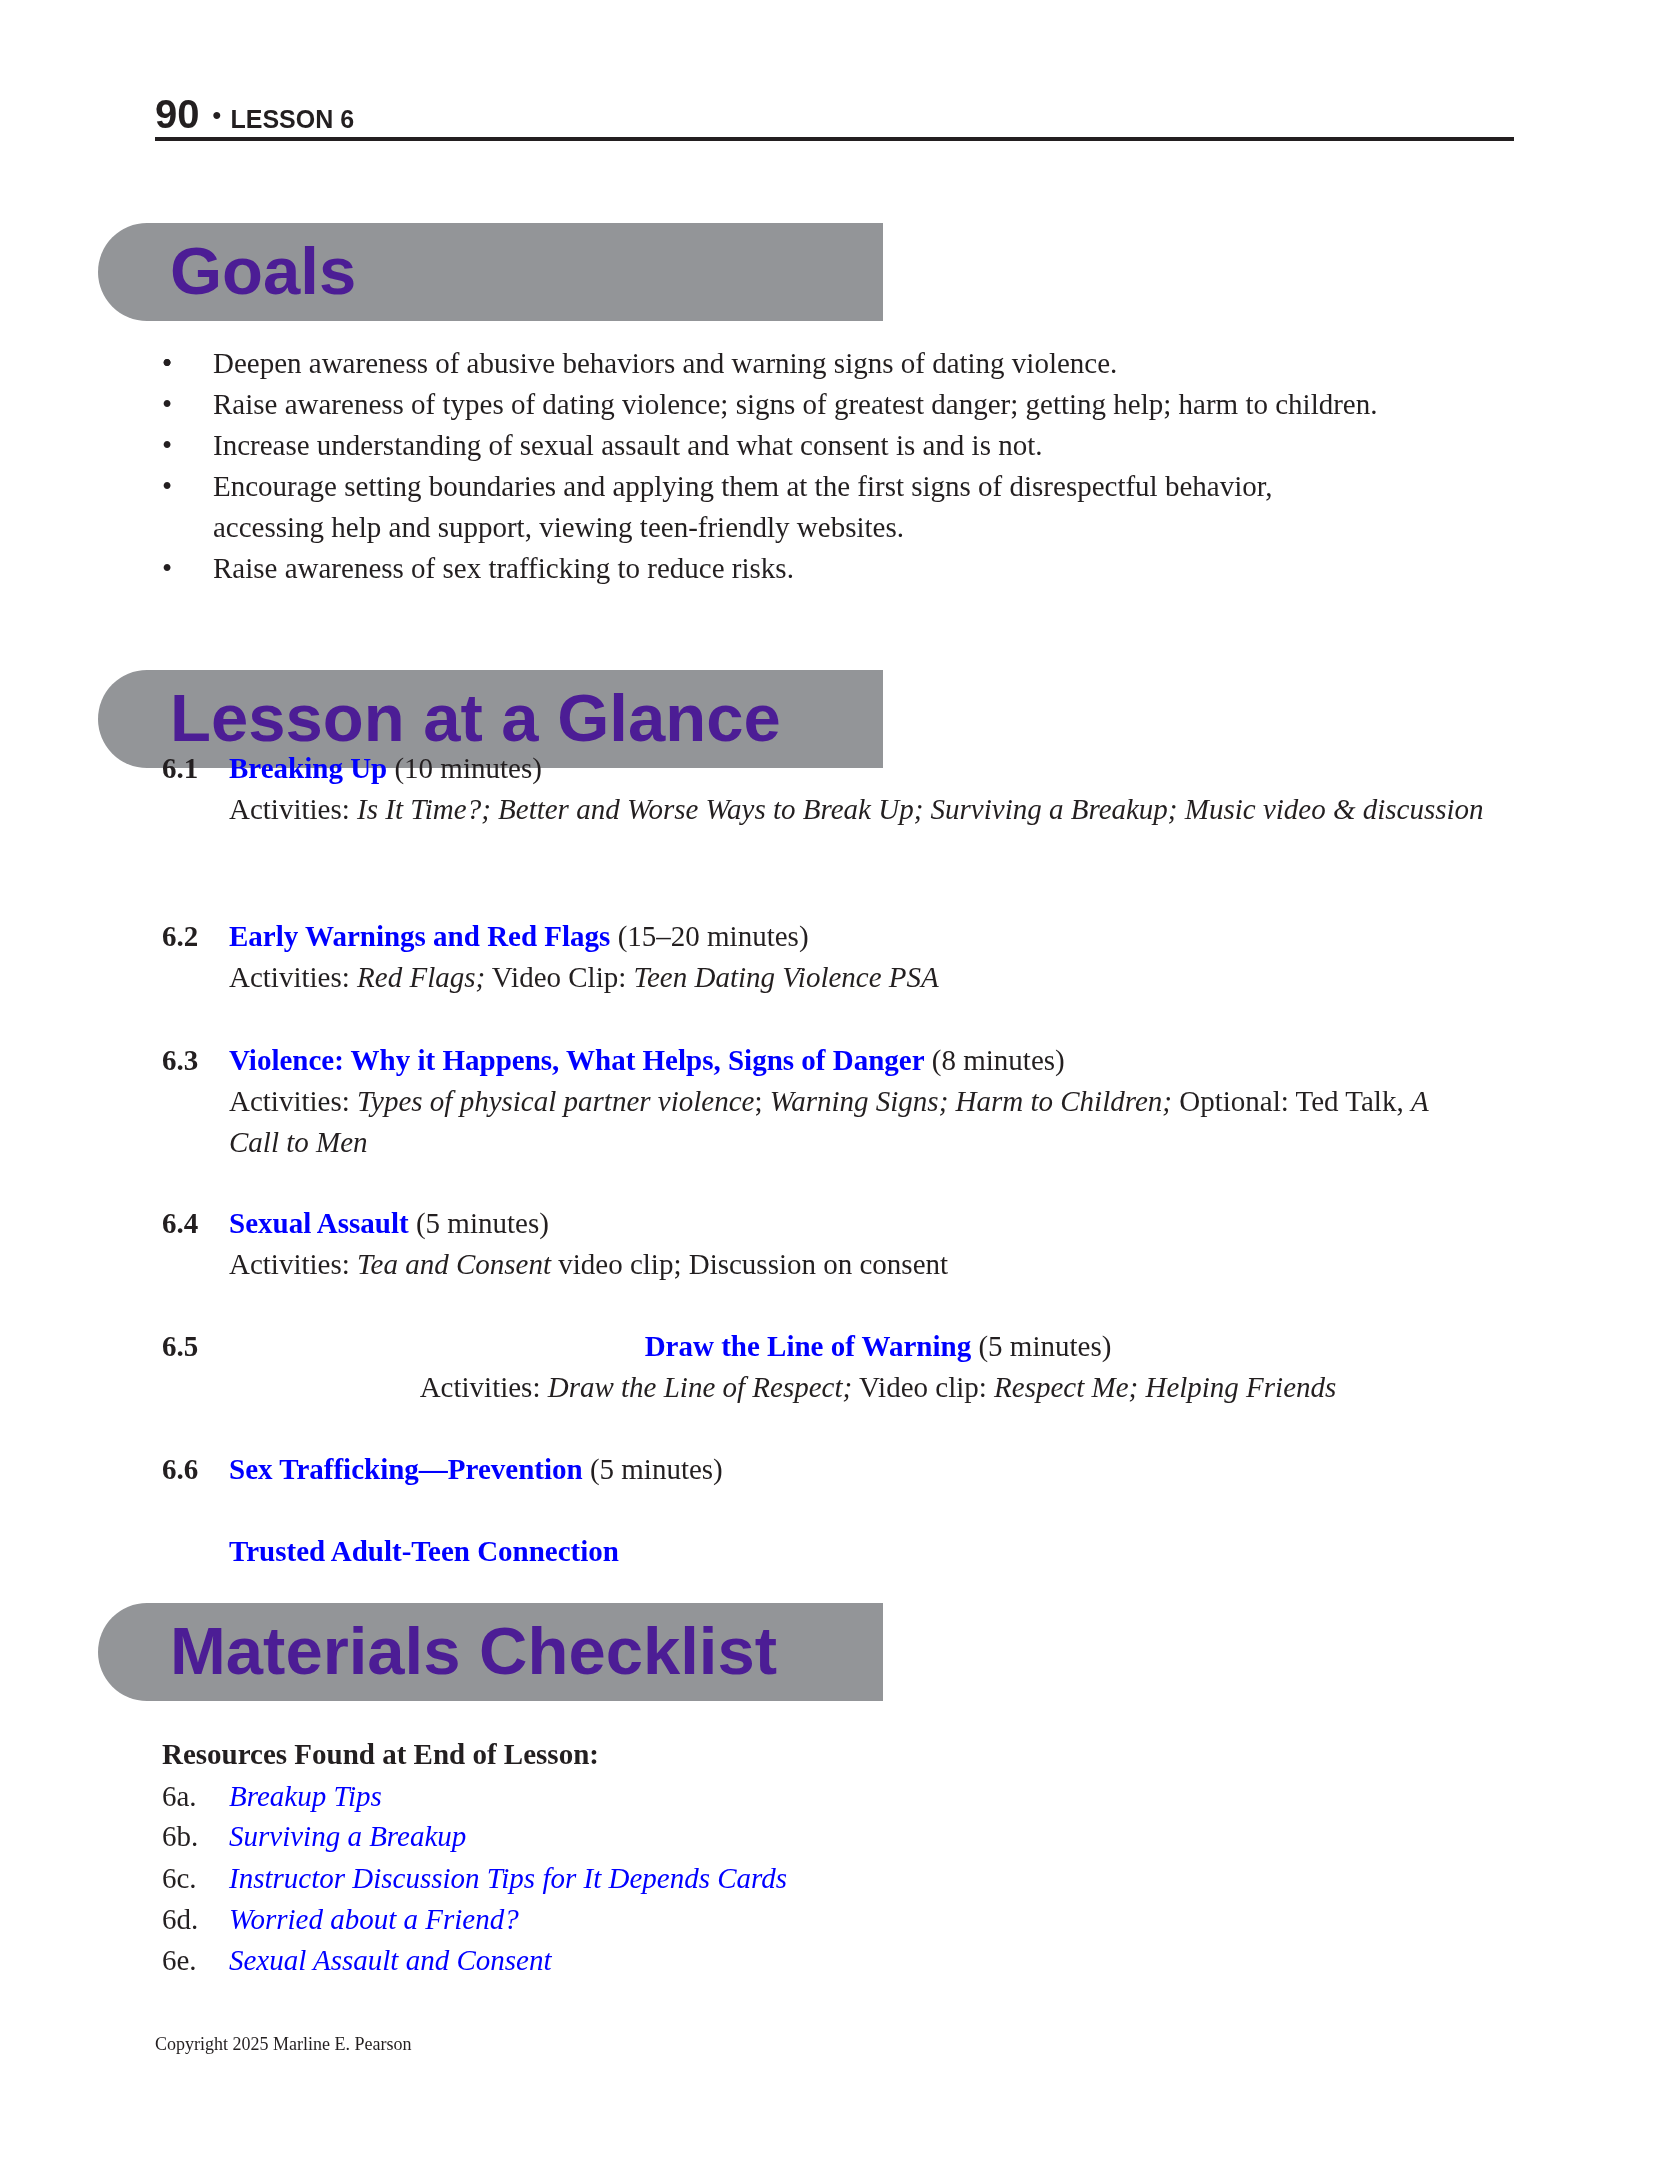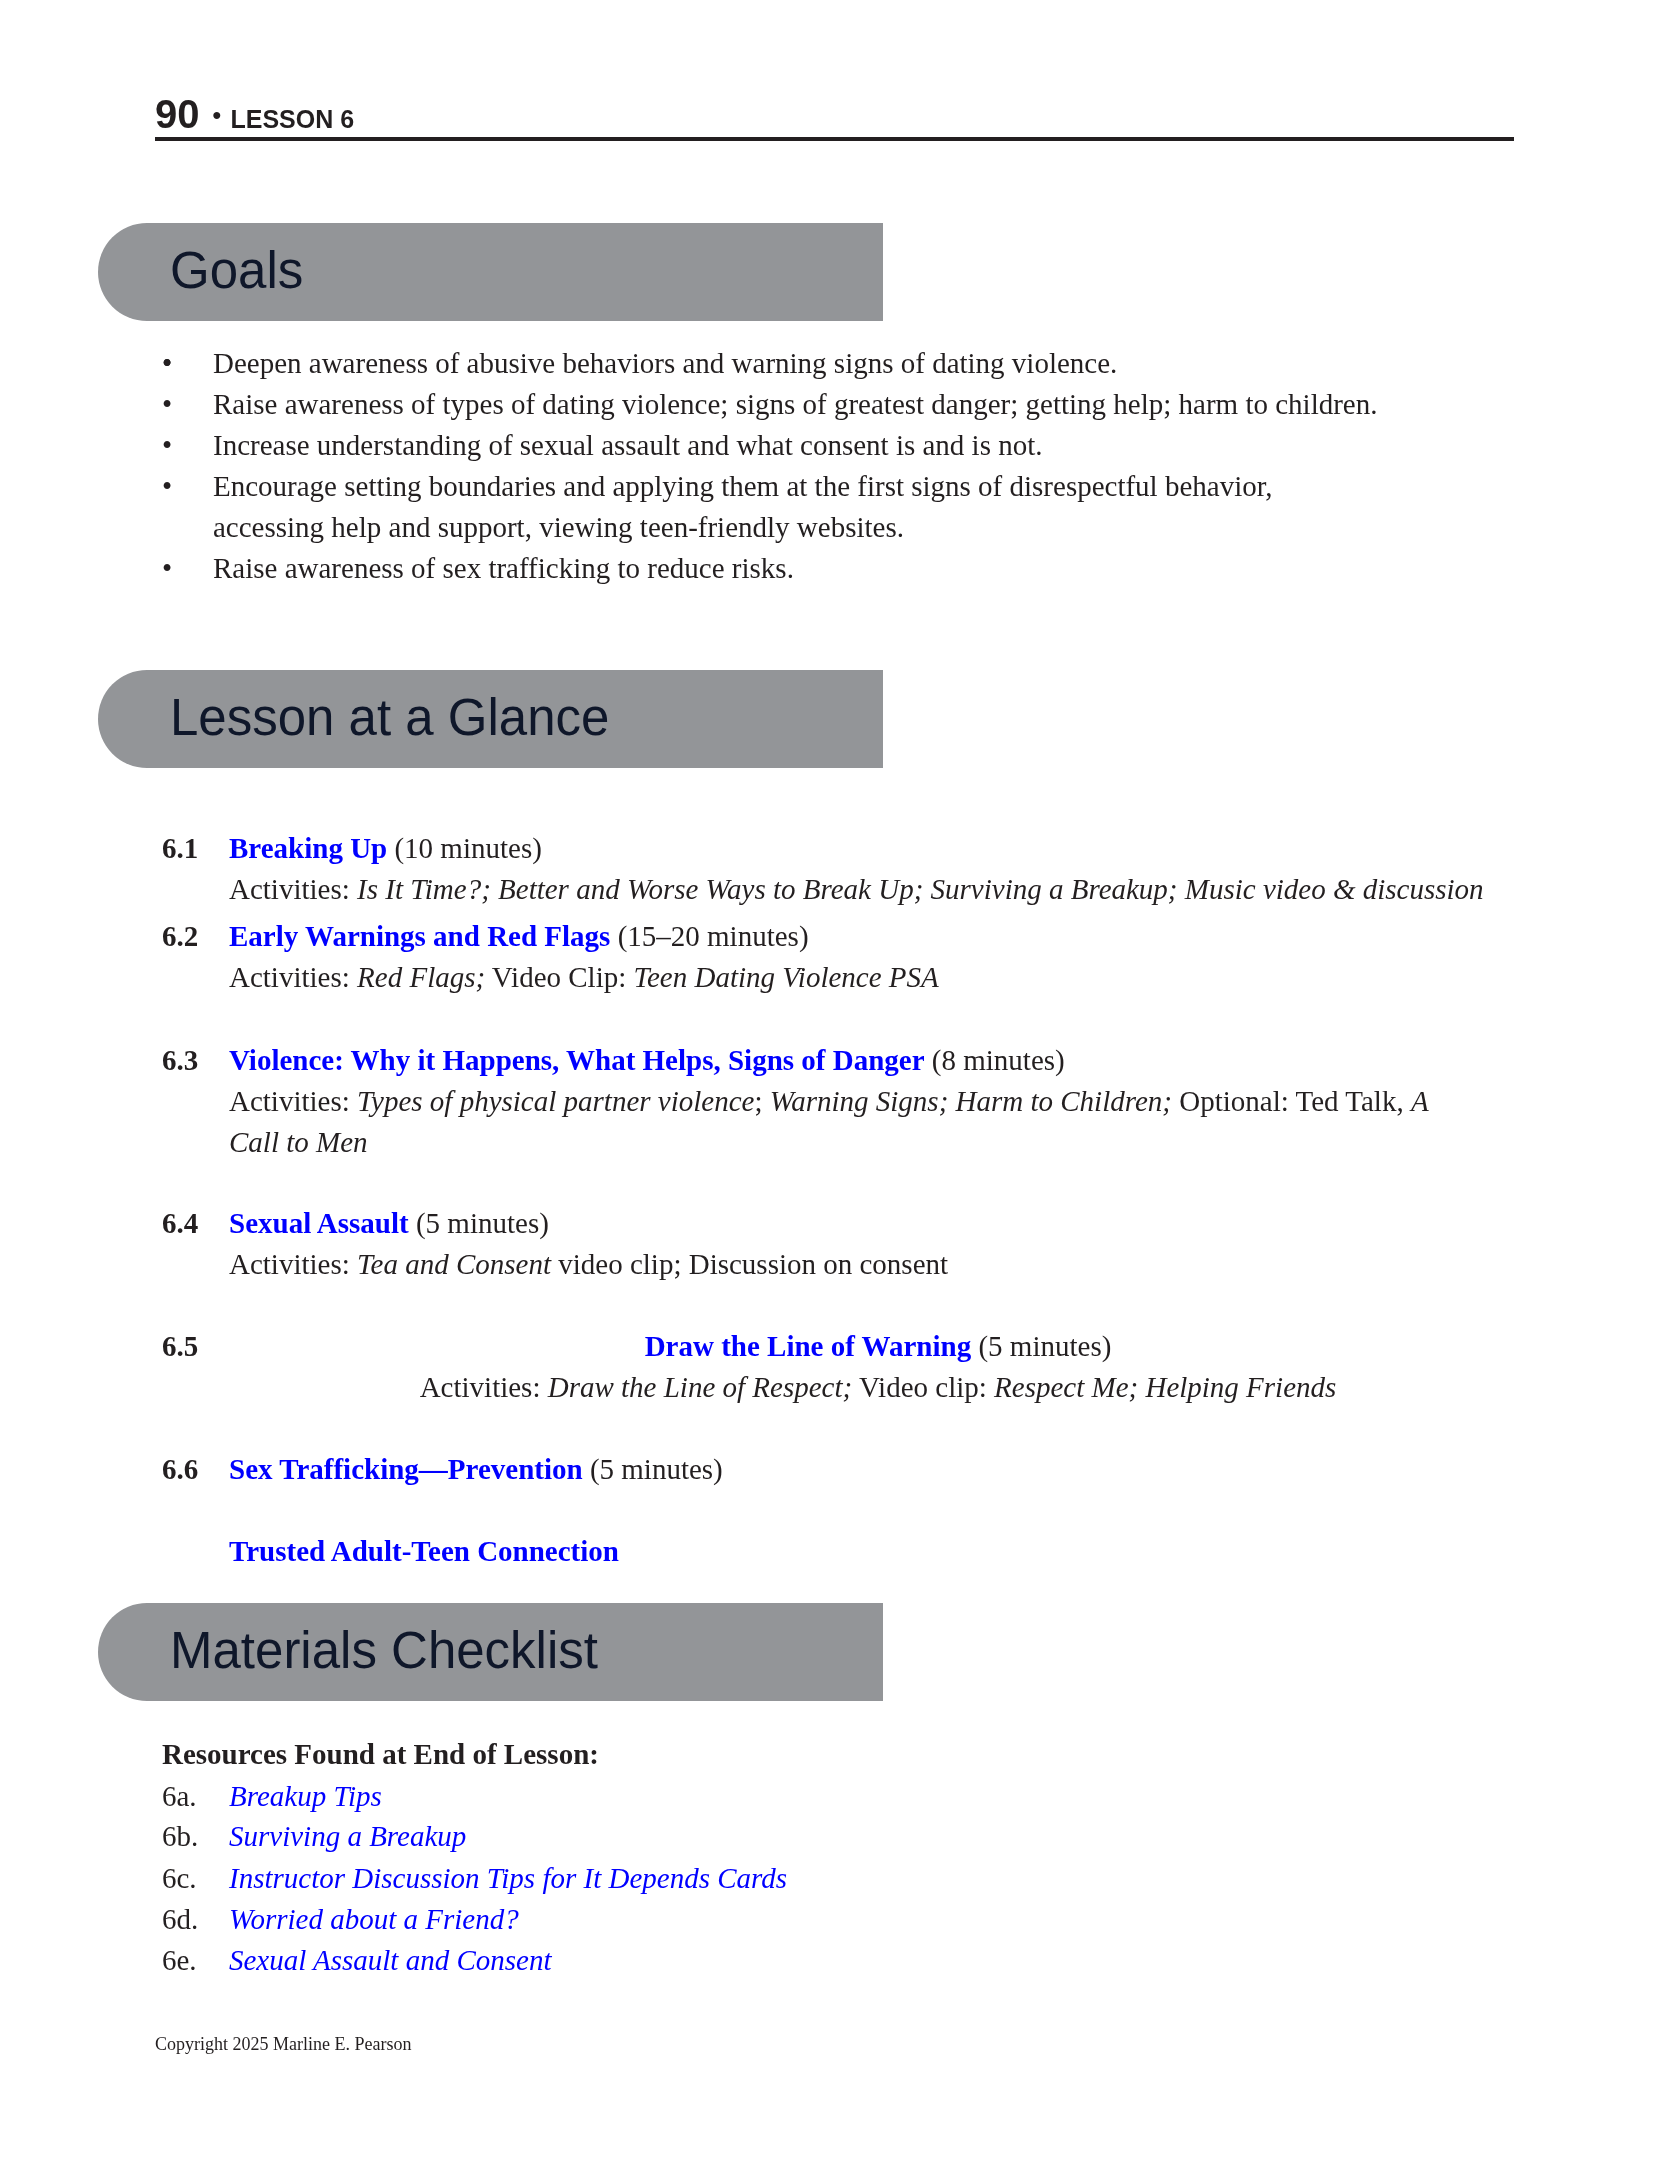--- a/index.html
+++ b/index.html
@@ -7,21 +7,21 @@
          font-family:"DejaVu Serif","Liberation Serif",serif; color:#231f20; }
   .abs { position:absolute; }
   .hdr { left:155px; top:92px; font-family:"Liberation Sans",sans-serif; font-weight:bold; color:#231f20; white-space:nowrap; }
   .hdr .pg { font-size:40px; }
   .hdr .dot { font-size:24.5px; margin:0 9.4px 0 13px; position:relative; top:-3.8px; }
   .hdr .ls { font-size:25px; }
   .rule { left:155px; top:137px; width:1359px; height:3.8px; background:#231f20; }
   .bar { left:98px; width:785px; height:98px; background:#939598;
          border-radius:49px 0 0 49px; }
   .bar span { position:absolute; left:72px; top:50%; transform:translateY(-52%);
-              font-family:"Liberation Sans",sans-serif; font-weight:normal; color:#0f172a; font-size:51px; white-space:nowrap; }
+              font-family:"Liberation Sans",sans-serif; font-weight:bold; color:#4c1d95; font-size:67px; white-space:nowrap; }
   .body { font-family:"Liberation Serif",serif; font-size:29px; color:#231f20; line-height:41px; }
   .goals { left:162px; top:343px; width:1365px; }
   .goal { position:relative; padding-left:51px; }
   .goal .bul { position:absolute; left:0; top:0; width:51px; }
   .item { position:absolute; left:162px; width:1365px; }
   .item .num { position:absolute; left:0; top:0; font-weight:bold; }
   .item .txt { margin-left:67px; }
   .link { color:#0000ff; font-weight:bold; }
   .ilink { color:#0000ff; font-style:italic; }
   i { font-style:italic; }
@@ -47,21 +47,21 @@
   <div class="goal"><span class="bul">•</span><span>Raise awareness of types of dating violence; signs of greatest danger; getting help; harm to children.</span></div>
   <div class="goal"><span class="bul">•</span><span>Increase understanding of sexual assault and what consent is and is not.</span></div>
   <div class="goal"><span class="bul">•</span><span>Encourage setting boundaries and applying them at the first signs of disrespectful behavior,</span><br><span>accessing help and support, viewing teen-friendly websites.</span></div>
   <div class="goal"><span class="bul">•</span><span>Raise awareness of sex trafficking to reduce risks.</span></div>
 </div>
 
 <div class="abs bar" style="top:670px;">
   <span>Lesson at a Glance</span>
 </div>
 
-<div class="item body" style="top:828px;">
+<div class="item body" style="top:748px;">
   <span class="num">6.1</span>
   <div class="txt">
     <span class="link">Breaking Up</span><span> (10 minutes)</span><br>
     <span>Activities: </span><i>Is It Time?; Better and Worse Ways to Break Up; Surviving a Breakup; Music video &amp; discussion</i>
   </div>
 </div>
 
 <div class="item body" style="top:916px;">
   <span class="num">6.2</span>
   <div class="txt">

